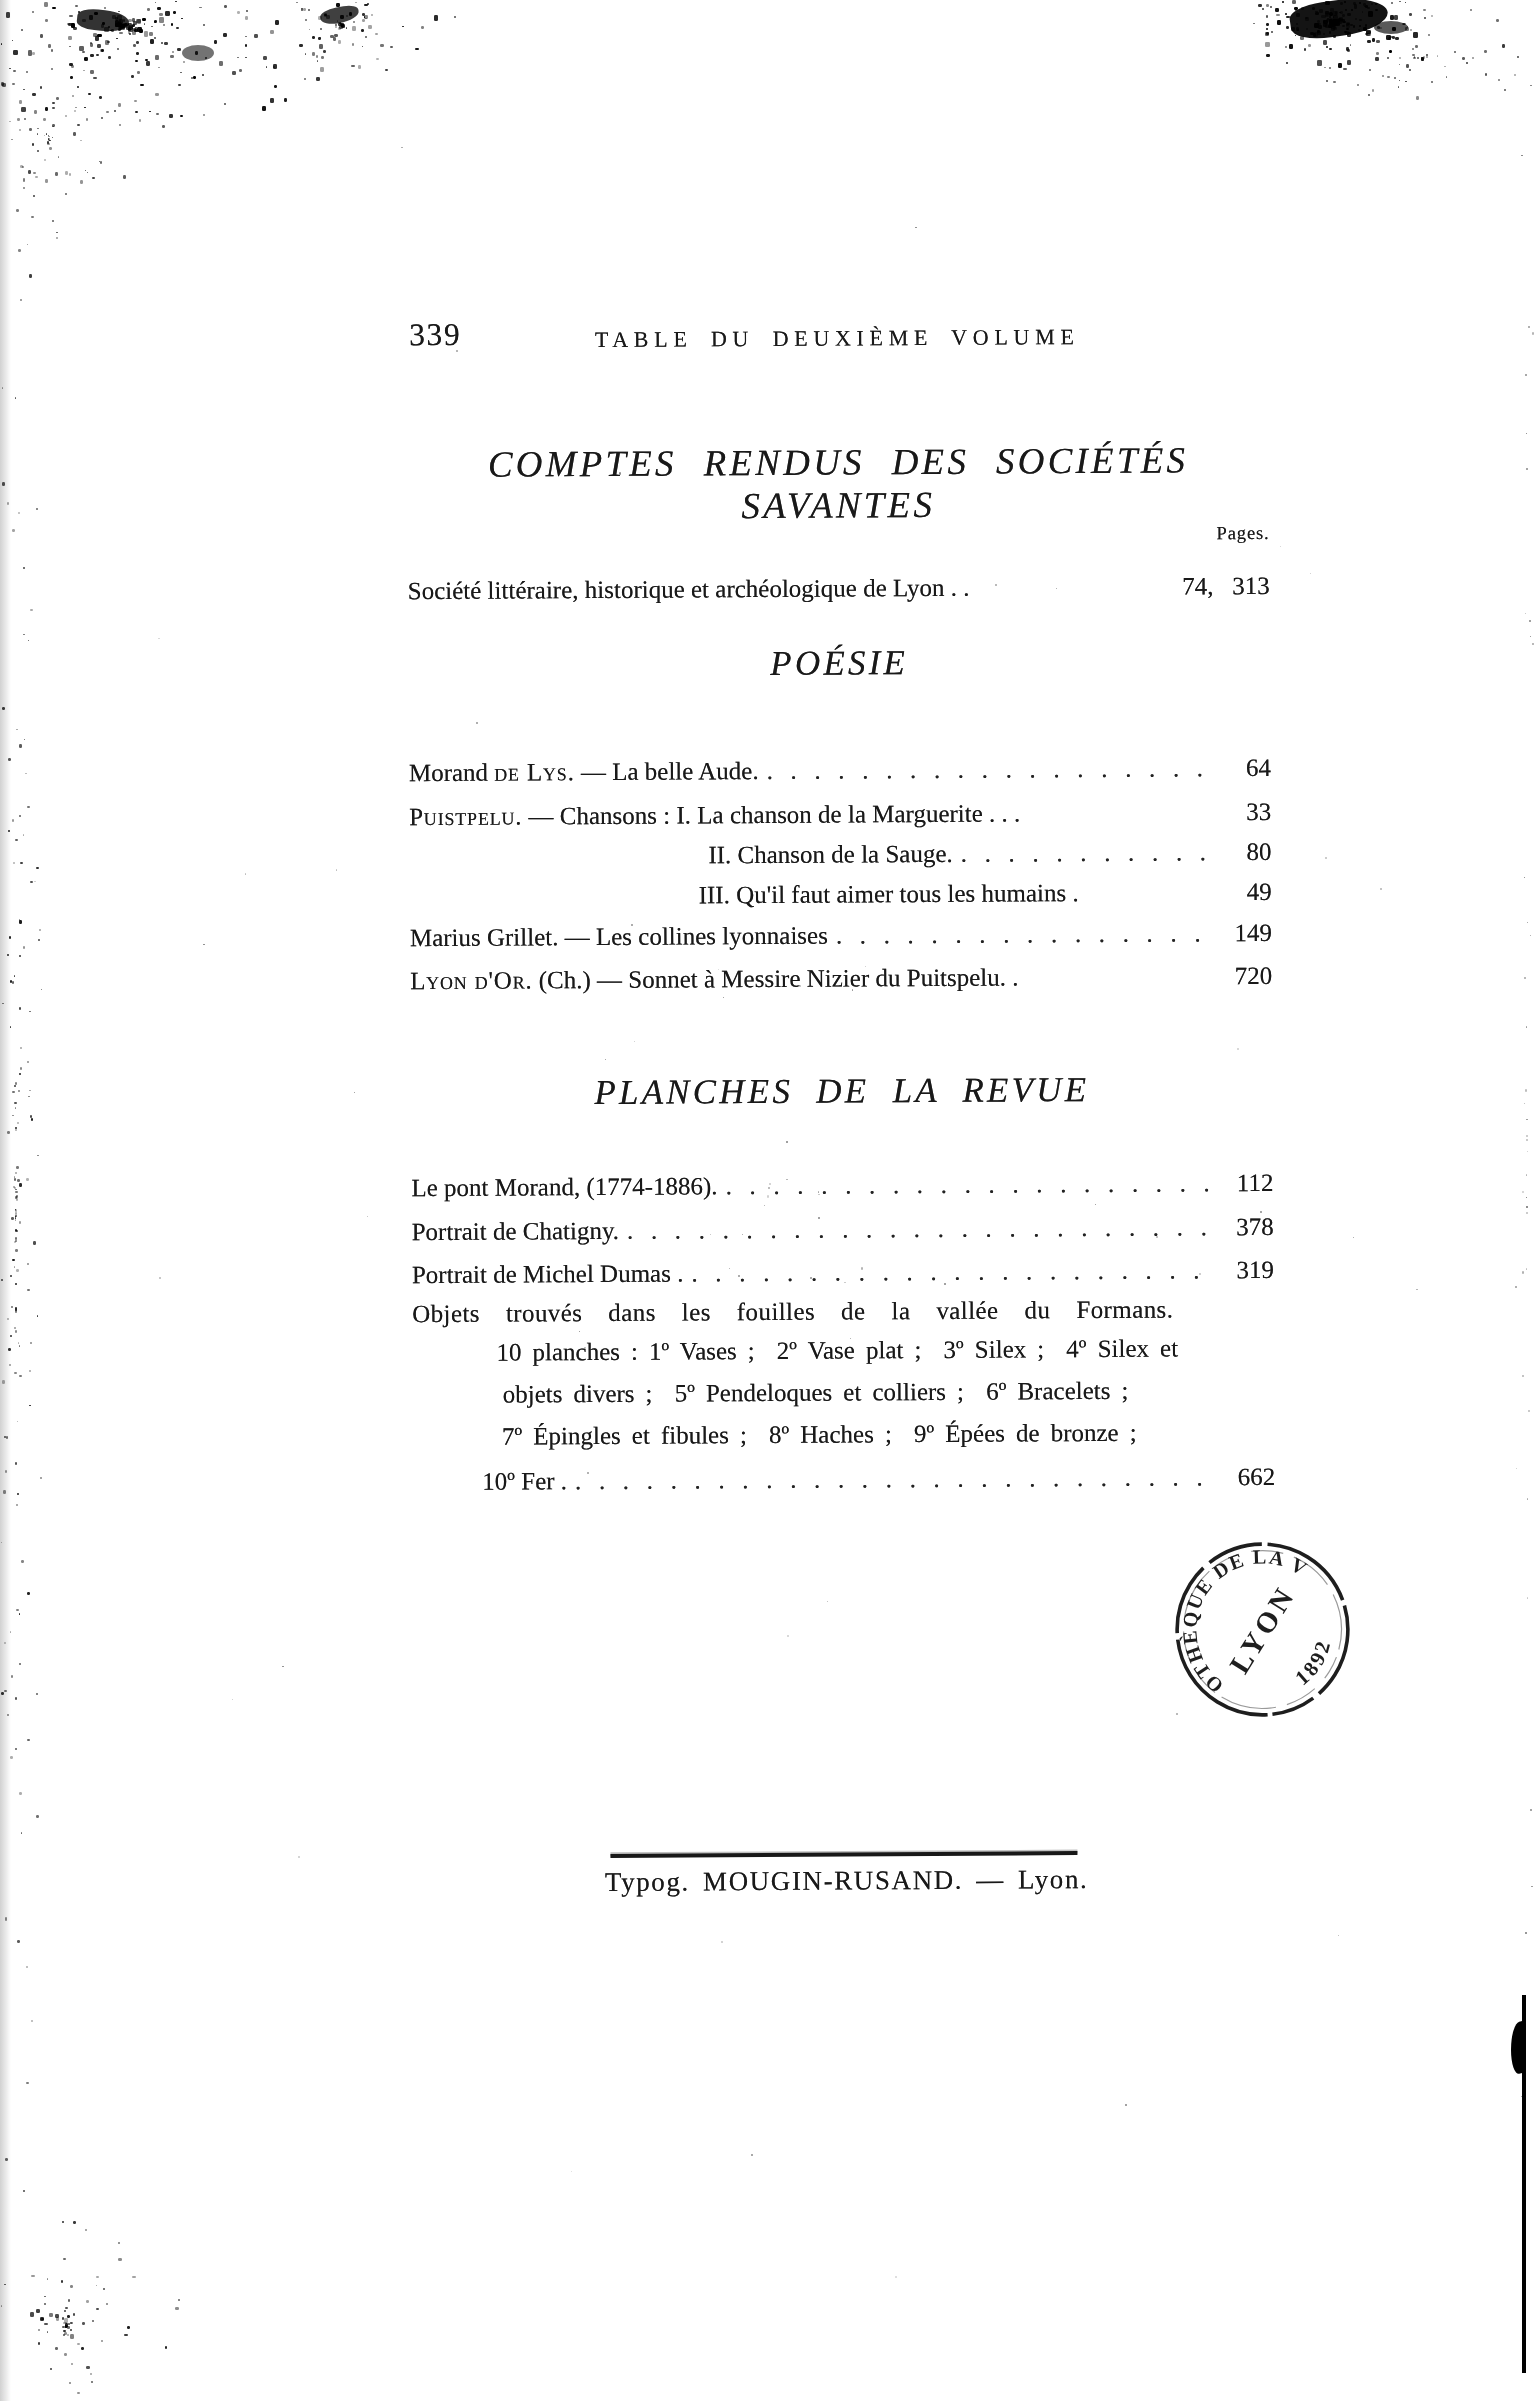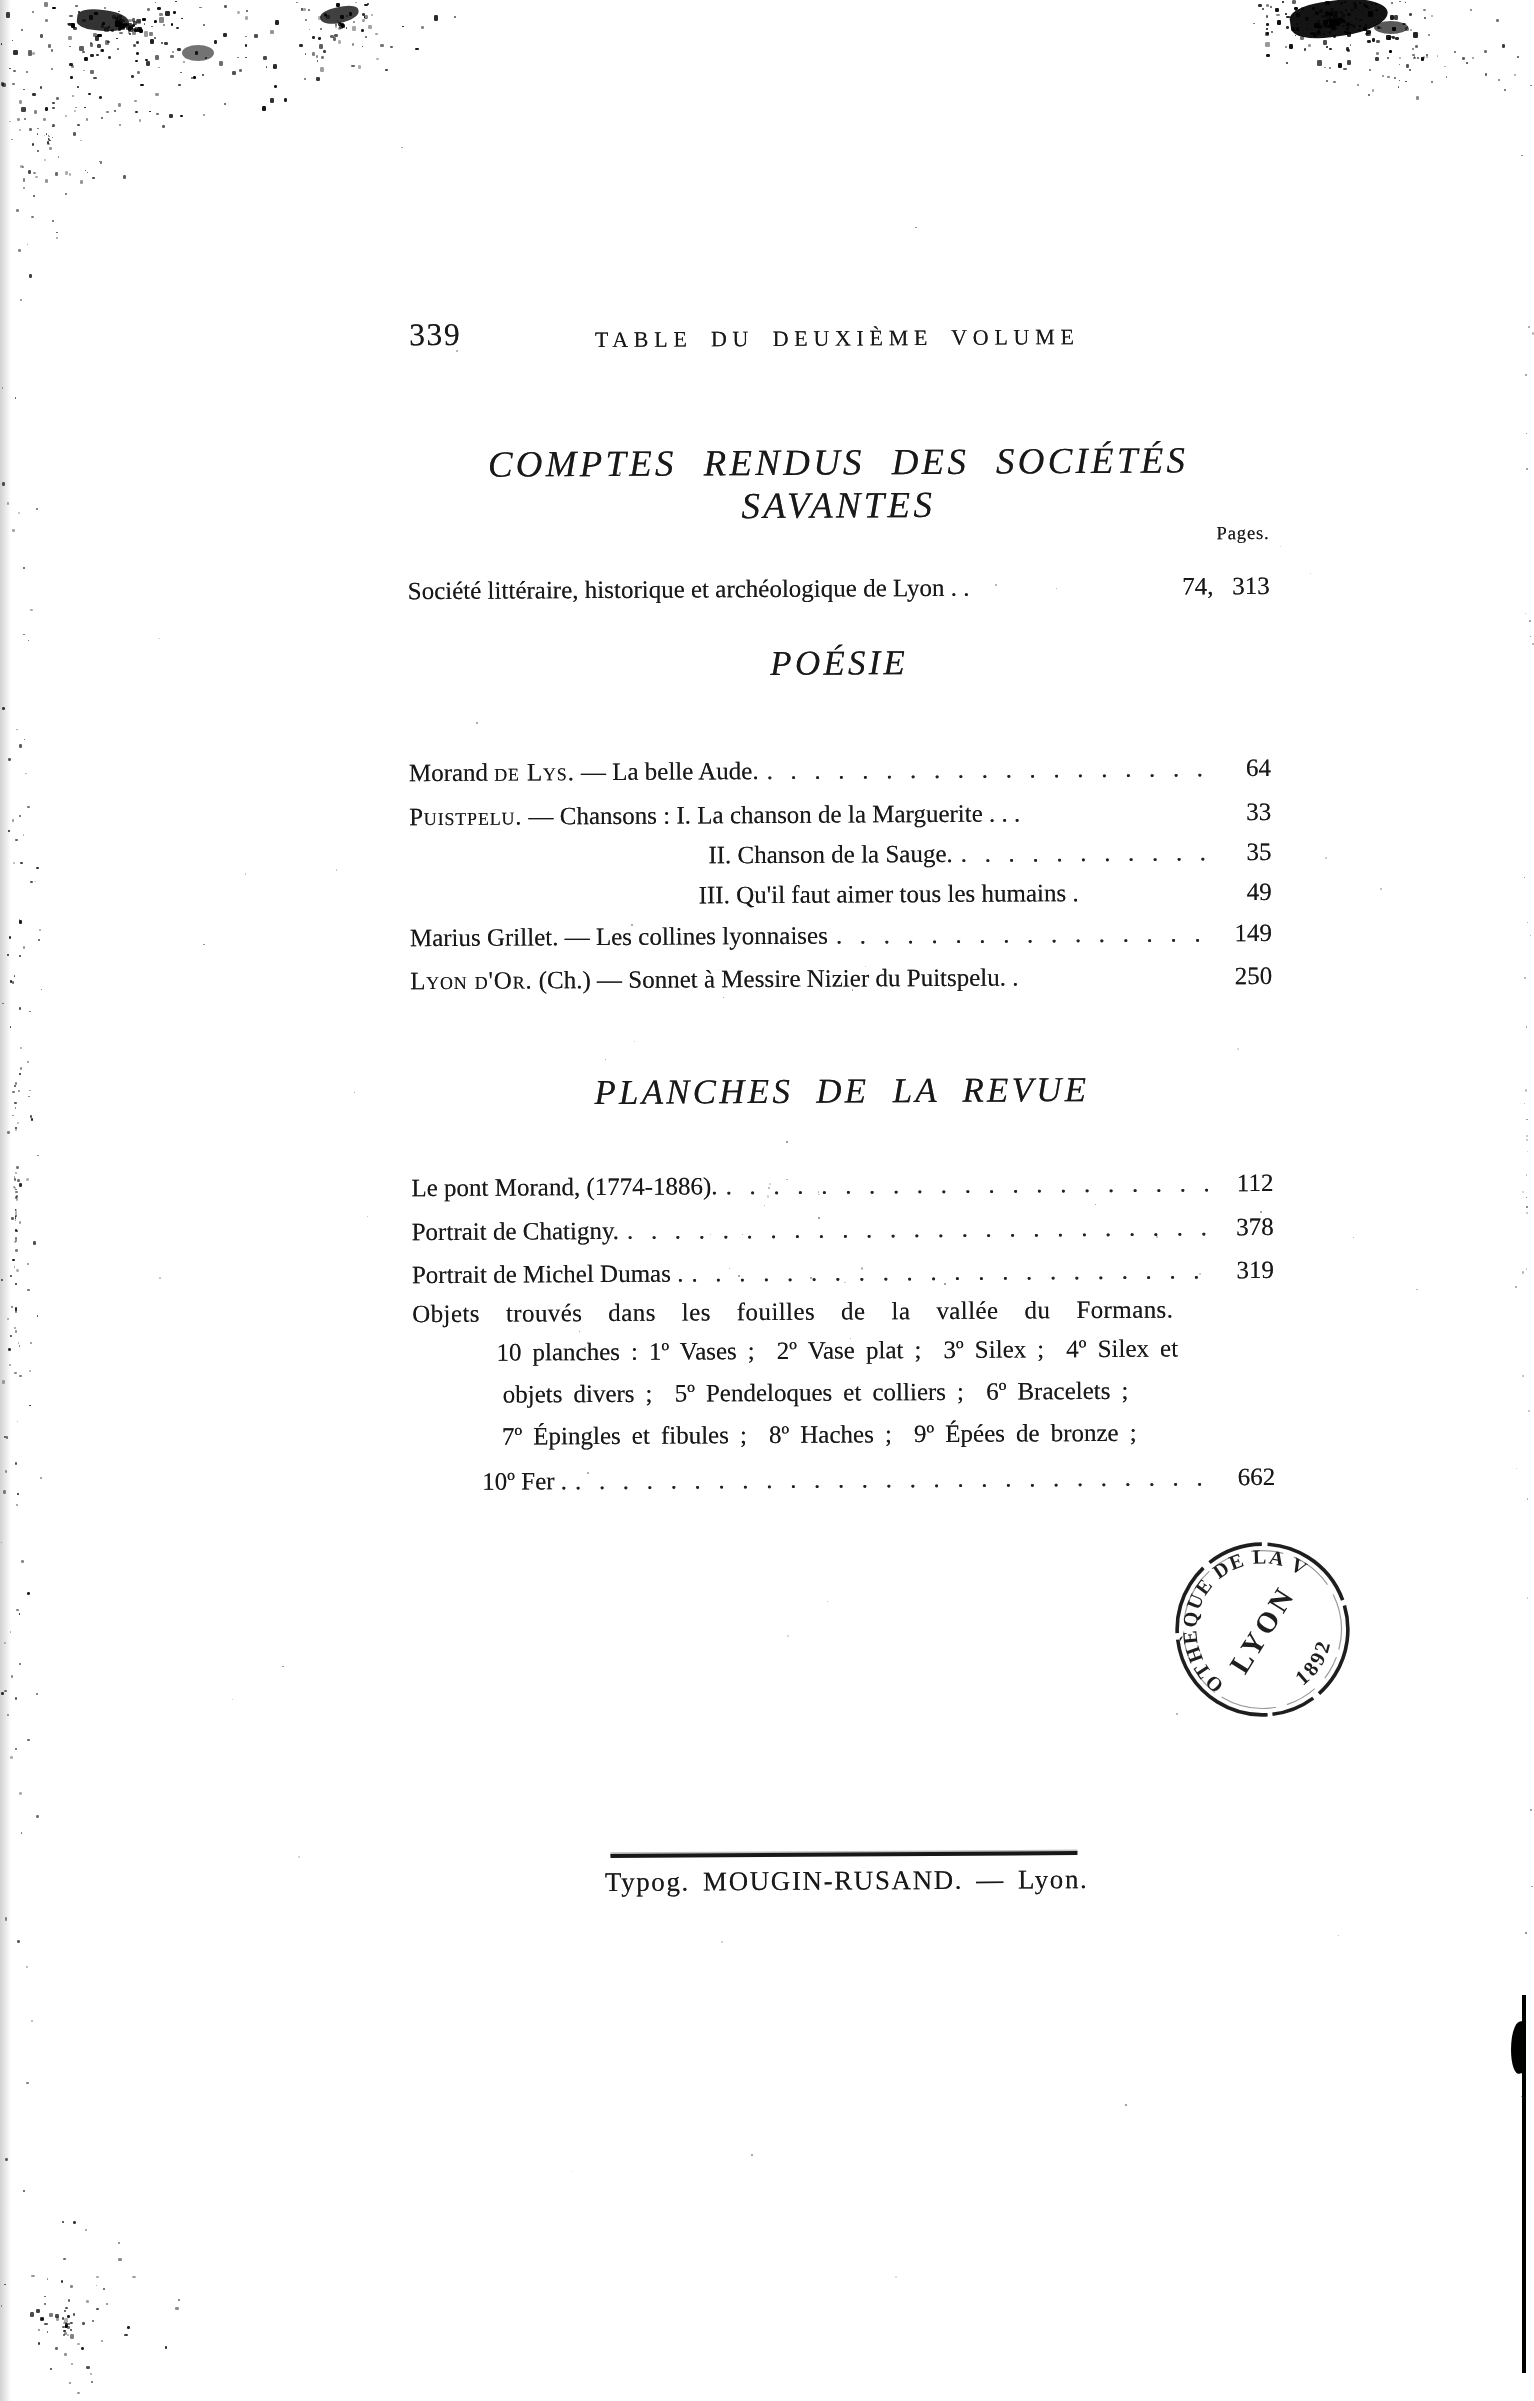--- a/index.html
+++ b/index.html
@@ -74,39 +74,39 @@
 
     <div class="row txt" style="top:801px">
       <span class="lbl"><span class="sc">Puistpelu.</span><span> — Chansons : I. La chanson de la Marguerite . . .</span></span>
       <span class="fill"></span>
       <span class="pg">33</span>
     </div>
 
     <div class="row txt" style="top:841px;padding-left:299px;width:563px">
       <span class="lbl">II. Chanson de la Sauge.</span>
       <span class="dots">. . . . . . . . . . . . . . . . . . . . . . . . . . . . . . . . . . . . . . . .</span>
-      <span class="pg">35</span>
+      <span class="pg">80</span>
     </div>
 
     <div class="row txt" style="top:881px;padding-left:289px;width:573px">
       <span class="lbl">III. Qu'il faut aimer tous les humains .</span>
       <span class="fill"></span>
       <span class="pg">49</span>
     </div>
 
     <div class="row txt" style="top:922px">
       <span class="lbl">Marius Grillet. — Les collines lyonnaises</span>
       <span class="dots">. . . . . . . . . . . . . . . . . . . . . . . . . . . . . . . . . . . . . . . .</span>
       <span class="pg">149</span>
     </div>
 
     <div class="row txt" style="top:965px">
       <span class="lbl"><span class="sc">Lyon d'Or.</span><span> (Ch.) — Sonnet à Messire Nizier du Puitspelu. .</span></span>
       <span class="fill"></span>
-      <span class="pg">250</span>
+      <span class="pg">720</span>
     </div>
 
     <div class="sect sect-sub txt" style="top:1072px">PLANCHES DE LA REVUE</div>
 
     <div class="row txt" style="top:1172px">
       <span class="lbl">Le pont Morand, (1774-1886).</span>
       <span class="dots">. . . . . . . . . . . . . . . . . . . . . . . . . . . . . . . . . . . . . . . .</span>
       <span class="pg">112</span>
     </div>
 

